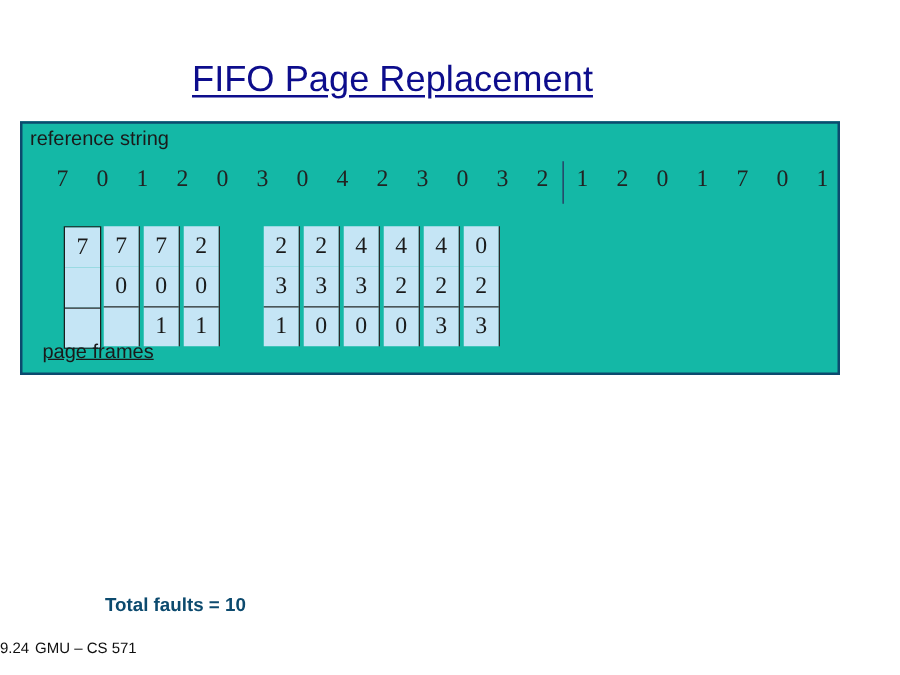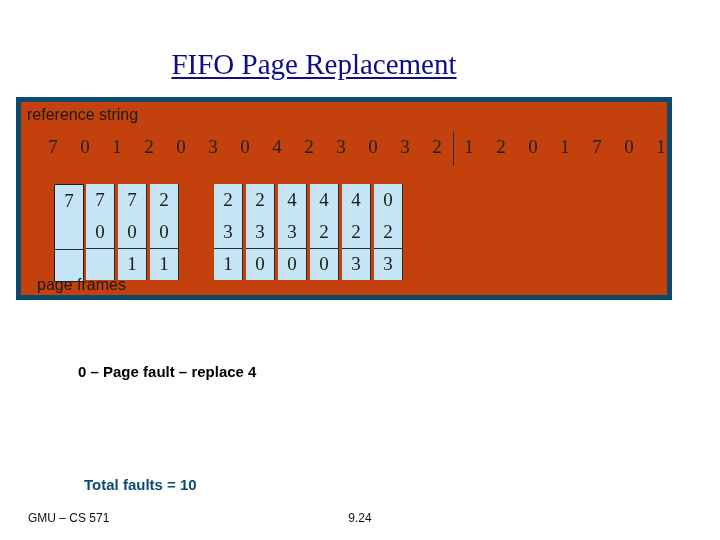--- a/index.html
+++ b/index.html
@@ -21,33 +21,33 @@
     left: 0;
     top: 48px;
     width: 628px;
     text-align: center;
     font-size: 29px;
     font-weight: normal;
     color: #0d0d8c;
     text-decoration: underline;
     text-underline-offset: 3px;
     letter-spacing: 0px;
-    font-family: Liberation Serif, serif;
+    font-family: Liberation Sans, sans-serif;
   }
 
   
   #figure-panel {
     position: absolute;
     left: 16px;
     top: 97px;
     width: 656px;
     height: 203px;
-    border: 5px solid #0c4a6e;
+    border: 2px solid #0c4a6e;
     box-sizing: border-box;
-    background: #c2410c;
+    background: #14b8a6;
   }
 
   #figure-inner {
     position: absolute;
     left: 0;
     top: 0;
     width: 100%;
     height: 100%;
   }
 
@@ -58,20 +58,21 @@
     color: #1a1a1a;
     white-space: nowrap;
   }
   #reference-string-label {
     left: 6px;
     top: 4px;
   }
   #page-frames-label {
     left: 16px;
     top: 174px;
+    text-decoration: underline;
   }
 
   
   #reference-string-row {
     position: absolute;
     left: 0;
     top: 34px;
     height: 28px;
   }
   .ref-num {
@@ -188,21 +189,21 @@
     font-family: "Liberation Sans", sans-serif;
     font-size: 12px;
     color: #101010;
     white-space: nowrap;
   }
   #footer-page {
     position: absolute;
     left: 0;
     top: 0;
     width: 720px;
-    text-align: center;
+    text-align: left;
     font-family: "Liberation Sans", sans-serif;
     font-size: 12px;
     color: #101010;
   }
 </style>
 </head>
 <body>
 
 <div id="slide-title">FIFO Page Replacement</div>
 
@@ -310,21 +311,20 @@
           <div class="col-rule"></div>
           <div class="row-rule"></div>
         </div>
       </div>
 
     <div class="fig-label" id="page-frames-label">page frames</div>
   </div>
 </div>
 
 <div id="notes-block">
-    <div class="note-line">0 – Page fault – replace 4</div>
   </div>
 
 <div id="total-faults">Total faults = 10</div>
 
 <div id="footer">
   <span id="footer-left">GMU – CS 571</span>
   <span id="footer-page">9.24</span>
 </div>
 
 </body></html>

